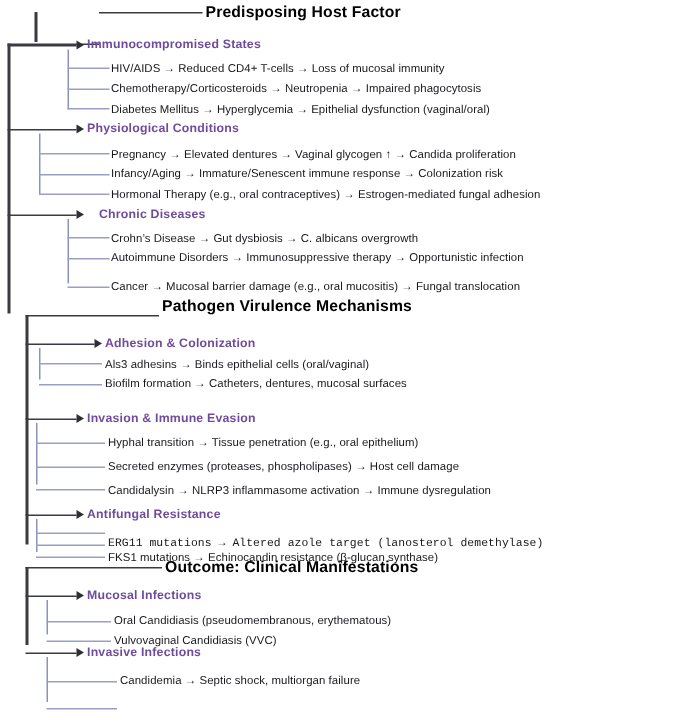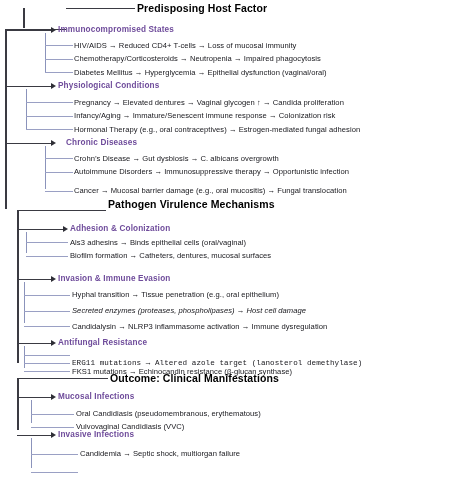--- a/index.html
+++ b/index.html
@@ -89,21 +89,21 @@
     <div class="leaf" style="left:70px;top:237.5px;">Als3 adhesins → Binds epithelial cells (oral/vaginal)</div>
     <div class="h-lite" style="left:26px;top:255.5px;width:42px;"></div>
     <div class="leaf" style="left:70px;top:251px;">Biofilm formation → Catheters, dentures, mucosal surfaces</div>
     <div class="h-dark" style="left:17px;top:278.5px;width:34px;"></div>
     <div class="arrow" style="left:51px;top:275.9px;"></div>
     <div class="cat-head" style="left:58px;top:273.5px;">Invasion &amp; Immune Evasion</div>
     <div class="v-lite" style="left:24px;top:282px;height:41px;"></div>
     <div class="h-lite" style="left:24px;top:294.5px;width:46px;"></div>
     <div class="leaf" style="left:72px;top:290px;">Hyphal transition → Tissue penetration (e.g., oral epithelium)</div>
     <div class="h-lite" style="left:24px;top:310.5px;width:46px;"></div>
-    <div class="leaf" style="left:72px;top:306px;font-style:italic;">Secreted enzymes (proteases, phospholipases) → Host cell damage</div>
+    <div class="leaf" style="left:72px;top:306px;">Secreted enzymes (proteases, phospholipases) → Host cell damage</div>
     <div class="h-lite" style="left:24px;top:326px;width:46px;"></div>
     <div class="leaf" style="left:72px;top:321.5px;">Candidalysin → NLRP3 inflammasome activation → Immune dysregulation</div>
     <div class="h-dark" style="left:17px;top:342.5px;width:34px;"></div>
     <div class="arrow" style="left:51px;top:339.9px;"></div>
     <div class="cat-head" style="left:58px;top:337.5px;">Antifungal Resistance</div>
     <div class="v-lite" style="left:24px;top:346px;height:22px;"></div>
     <div class="h-lite" style="left:24px;top:354.5px;width:46px;"></div>
     <div class="h-lite" style="left:24px;top:363px;width:46px;"></div>
     <div class="leaf" style="left:72px;top:358.5px;font-family:Liberation Mono, monospace;">ERG11 mutations → Altered azole target (lanosterol demethylase)</div>
     <div class="h-lite" style="left:24px;top:371px;width:46px;"></div>

